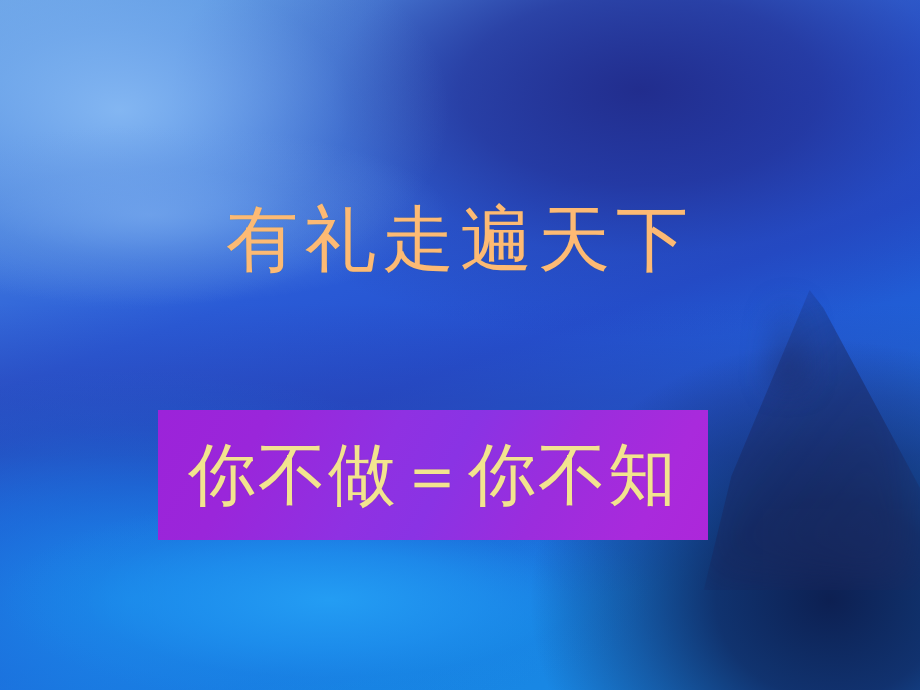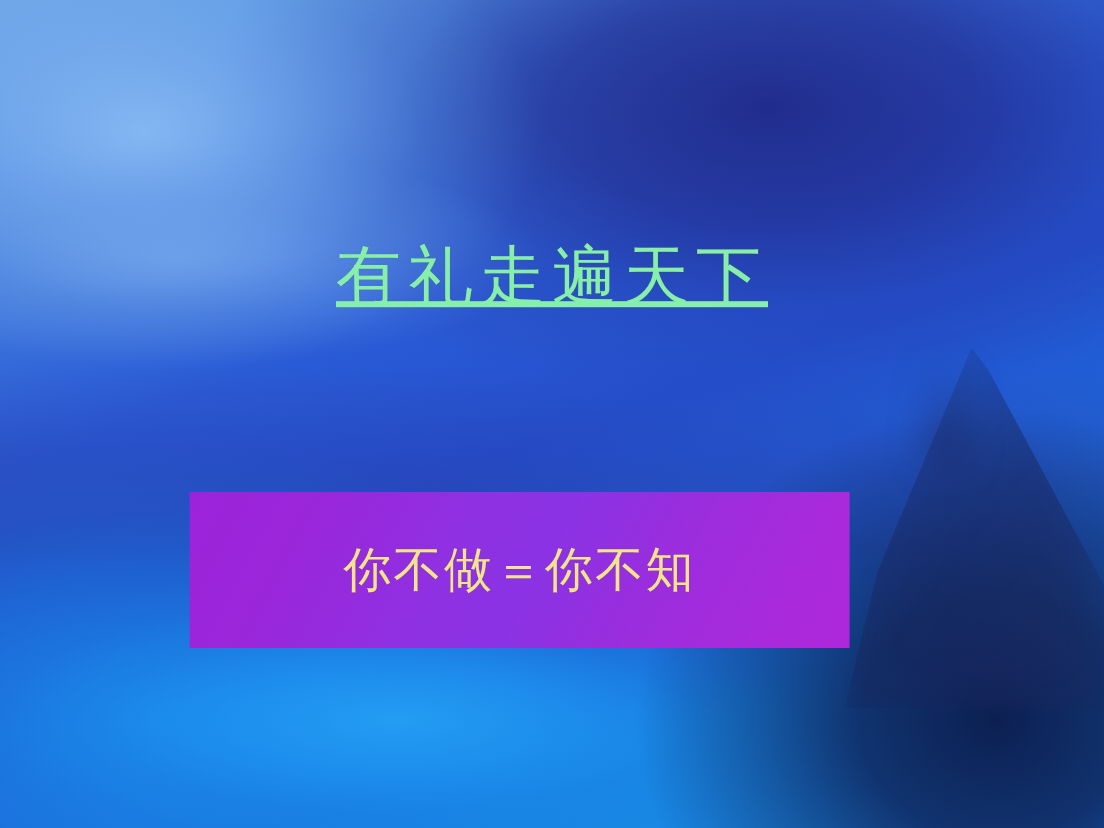--- a/index.html
+++ b/index.html
@@ -139,28 +139,27 @@
     filter: blur(14px);
   }
 
   
   #title {
     position: absolute;
     left: 0;
     right: 0;
     top: 203px;
     text-align: center;
-    font-size: 54px;
+    font-size: 72px;
     line-height: 1.0;
     letter-spacing: 6px;
-    color: #86efac;
+    color: #fdba74;
     text-shadow: 0 0 1px rgba(140,130,0,0.35);
     white-space: nowrap;
     user-select: none;
-    text-decoration: underline;
   }
 
   
   #subtitle-box {
     position: absolute;
     left: 158px;
     top: 410px;
     width: 550px;
     height: 130px;
     background:
@@ -171,21 +170,21 @@
         #8a33e4 52%,
         #9b2ddd 70%,
         #a92adc 88%,
         #ad27da 100%);
     display: flex;
     align-items: center;
     justify-content: center;
   }
 
   #subtitle {
-    font-size: 40px;
+    font-size: 68px;
     line-height: 1.0;
     letter-spacing: 2px;
     color: #f2e48f;
     text-shadow: 0 0 1px rgba(120,90,10,0.3);
     white-space: nowrap;
     user-select: none;
   }
 </style>
 </head>
 <body>

